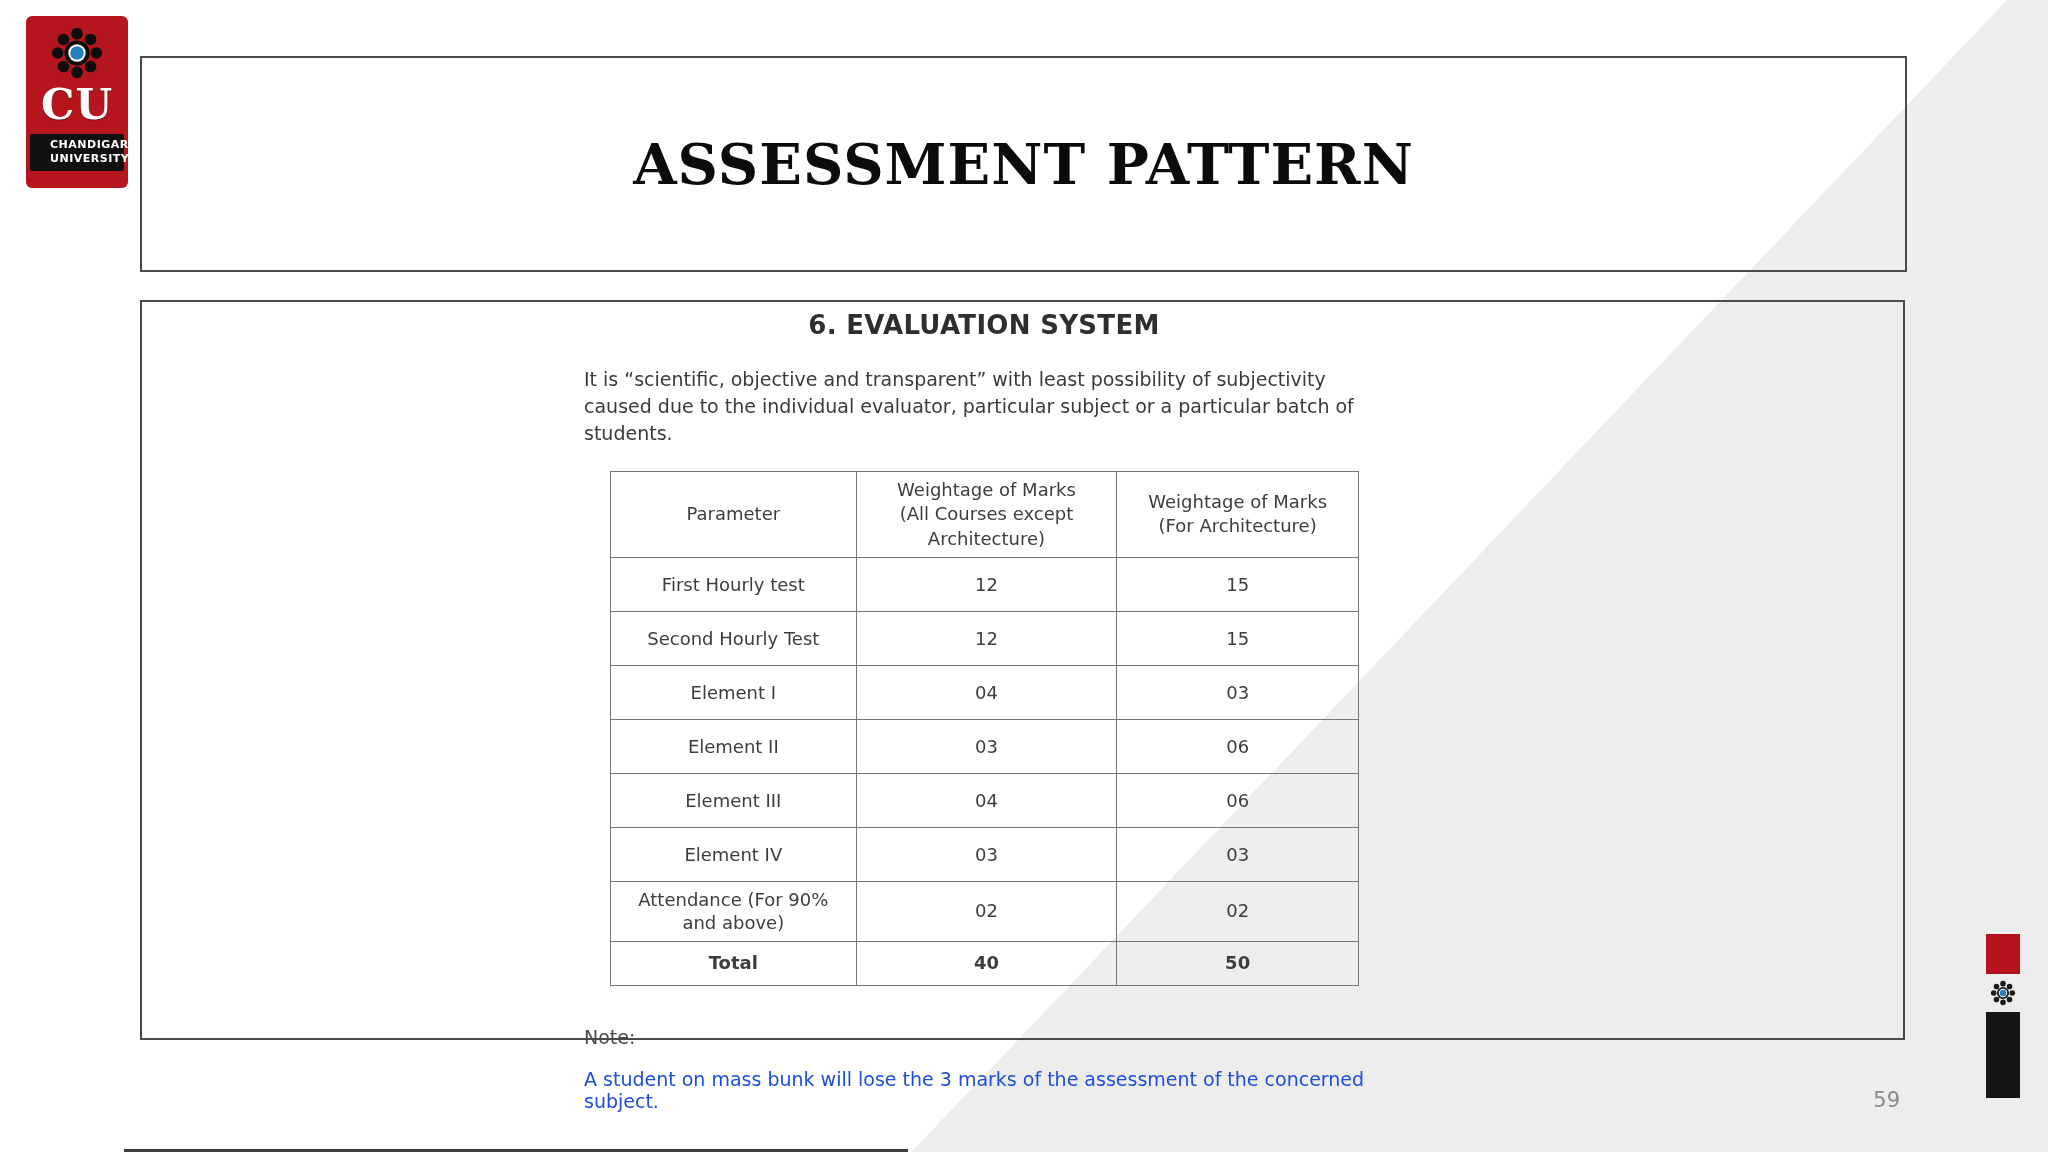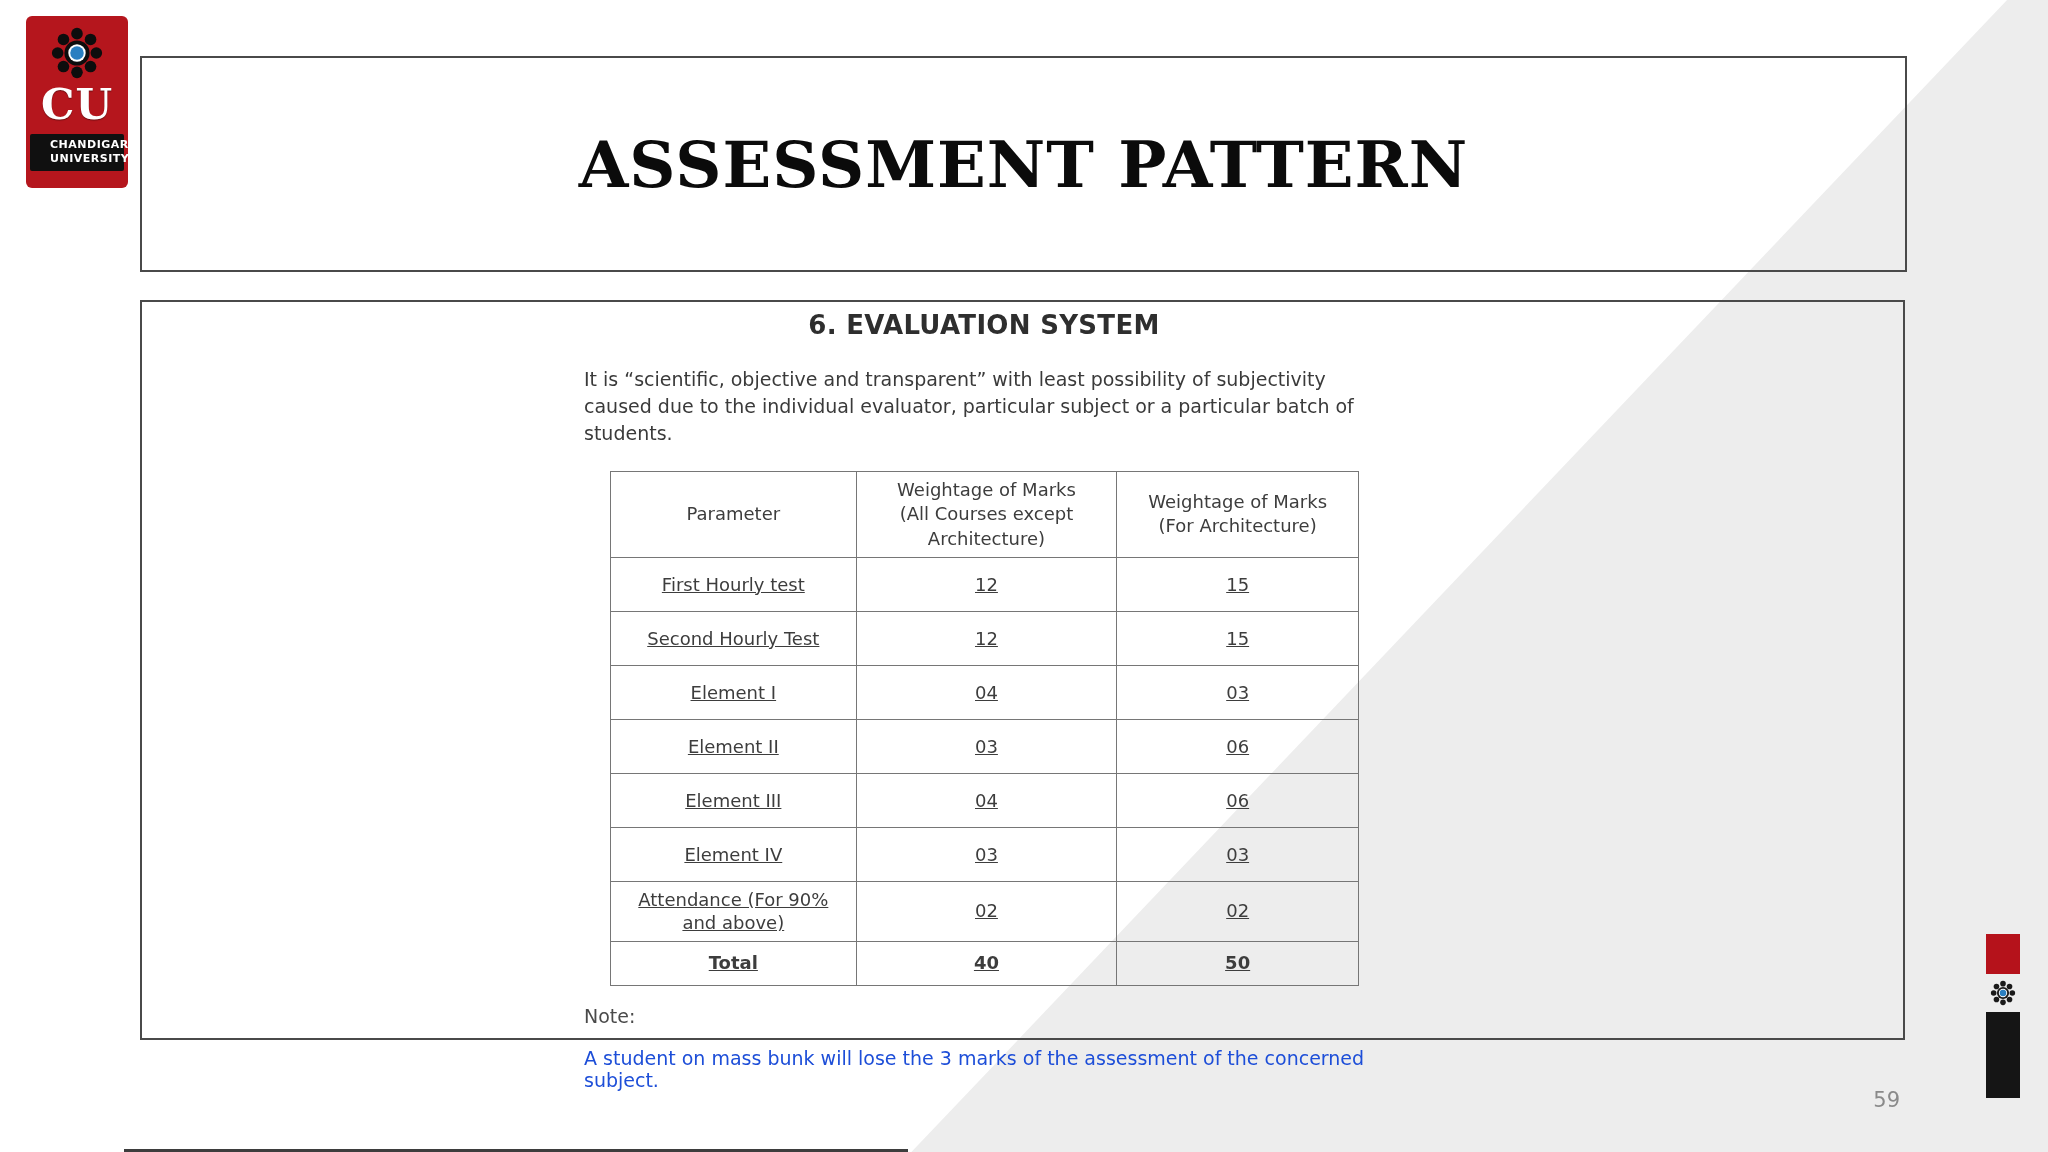--- a/index.html
+++ b/index.html
@@ -82,21 +82,21 @@
     border: 2px solid #4a4a4a;
     display: flex;
     align-items: center;
     justify-content: center;
     z-index: 2;
     background: transparent;
   }
   .title-box h1 {
     font-family: "DejaVu Serif", "Liberation Serif", serif;
     font-weight: bold;
-    font-size: 64px;
+    font-size: 56px;
     color: #0b0b0b;
     letter-spacing: 1px;
     white-space: nowrap;
   }
 
   
   .content-box {
     position: absolute;
     left: 140px; top: 300px;
     width: 1765px; height: 740px;
@@ -144,29 +144,28 @@
   }
   table.eval th {
     height: 82px;
     line-height: 1.35;
     padding: 6px 24px;
   }
   table.eval td {
     height: 54px;
     padding: 6px 24px;
     line-height: 1.3;
-    text-decoration: underline;
   }
   table.eval tr.total td {
     height: 44px;
     font-weight: bold;
   }
 
   .note-label {
-    margin-top: 19px;
+    margin-top: 40px;
     font-size: 19px;
     color: #4a4a4a;
   }
   .note-text {
     margin-top: 20px;
     font-size: 19px;
     color: #1d4ed8;
   }
 
   

